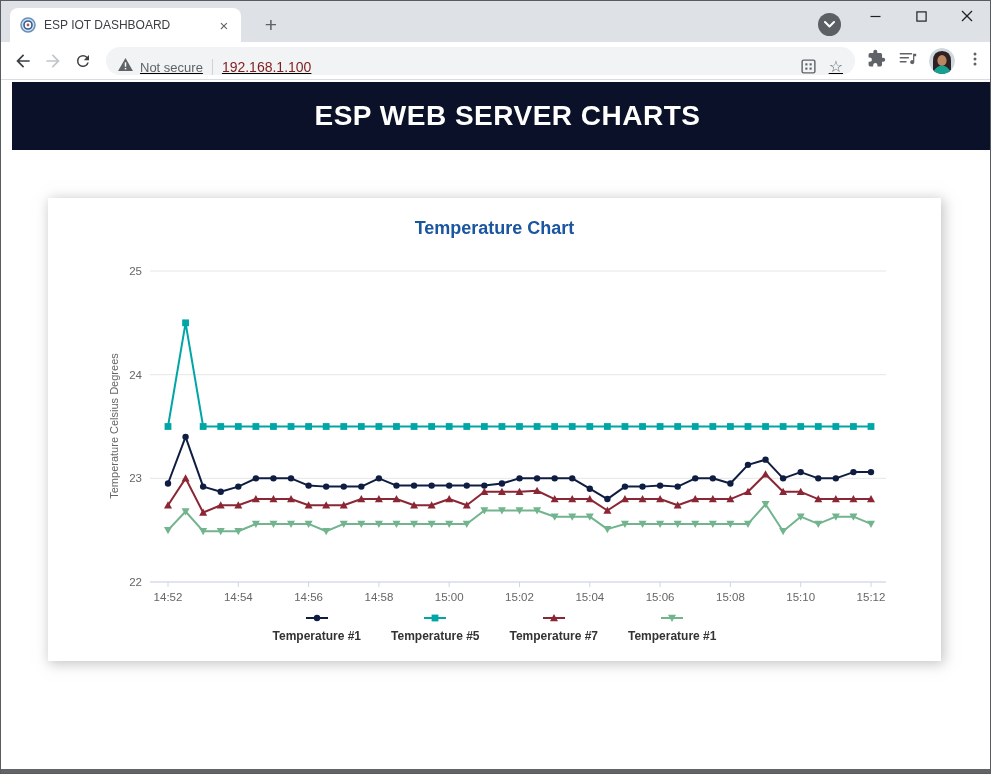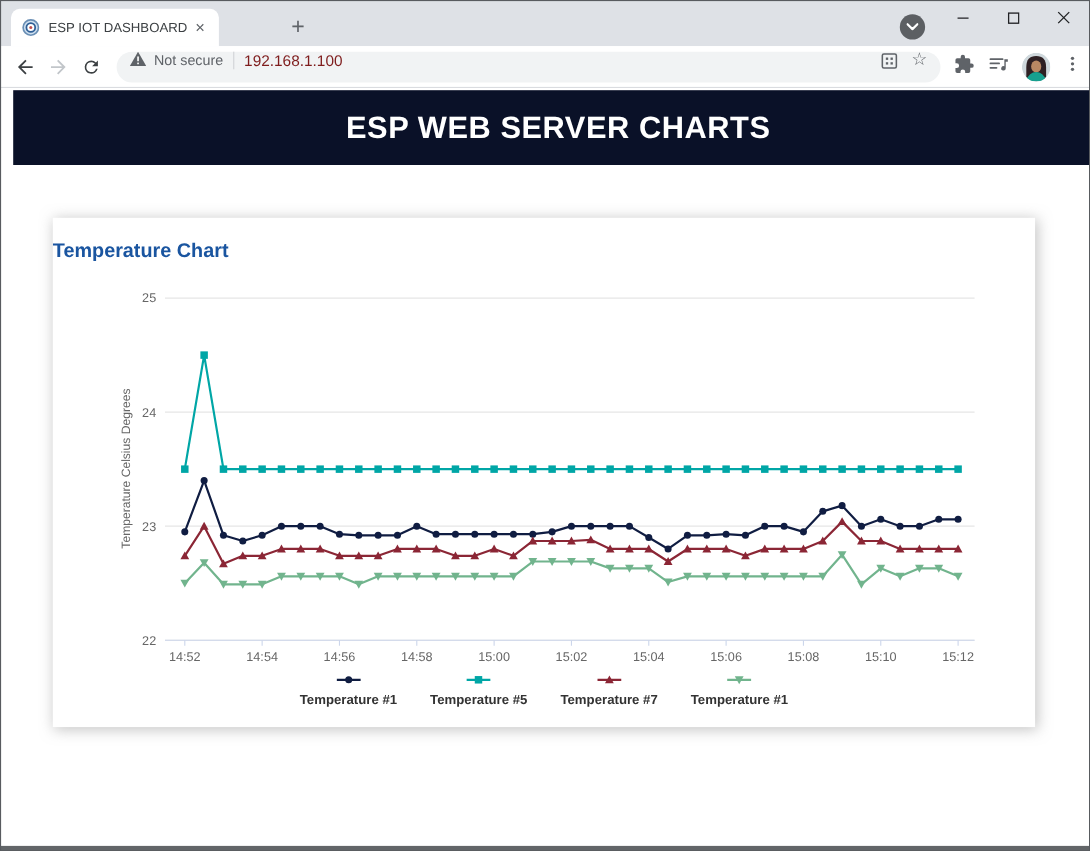--- a/index.html
+++ b/index.html
@@ -19,21 +19,21 @@
   .taskbar-strip {
     position: absolute; left: 0; right: 0; bottom: 0; height: 5px;
     background: #626568; z-index: 40;
   }
   
   .titlebar {
     position: absolute; left: 0; top: 0; width: 991px; height: 42px;
     background: #dee1e6;
   }
   .tab {
-    position: absolute; left: 10px; top: 8px; width: 189px; height: 34px;
+    position: absolute; left: 10px; top: 8px; width: 231px; height: 34px;
     background: #ffffff; border-radius: 8px 8px 0 0;
     display: flex; align-items: center; padding: 0 8px 0 10px;
   }
   .tab-favicon { width: 16px; height: 16px; flex: 0 0 16px; }
   .tab-title {
     flex: 1; font-size: 12px; color: #3c4043; margin-left: 8px;
     white-space: nowrap; overflow: hidden; text-overflow: ellipsis;
   }
   .tab-close {
     width: 18px; height: 18px; border-radius: 50%;
@@ -63,22 +63,23 @@
     position: absolute; left: 0; top: 42px; width: 991px; height: 38px;
     background: #ffffff; border-bottom: 1px solid #dadce0;
     display: flex; align-items: center; padding: 0 8px;
   }
   .nav-btn {
     width: 30px; height: 30px; display: flex;
     align-items: center; justify-content: center; cursor: pointer; flex: 0 0 auto;
   }
   .omnibox {
     flex: 1; height: 28px; background: #f1f3f4; border-radius: 14px;
-    margin: 0 8px; display: flex; align-items: flex-start; padding: 0 12px;
+    margin: 0 8px; display: flex; align-items: flex-end; padding: 0 12px;
     min-width: 0;
+    text-decoration: underline;
   }
   .omni-label { font-size: 13px; color: #5f6368; margin-left: 7px; white-space: nowrap; }
   .omni-divider { width: 1px; height: 16px; background: #d0d3d6; margin: 0 9px; }
   .omni-url { font-size: 14px; color: #7f1d1d; white-space: nowrap; }
   .omni-spacer { flex: 1; }
   .omni-icon { margin-left: 12px; display: flex; align-items: center; cursor: pointer; }
   .star-glyph { font-size: 16px; color: #5f6368; line-height: 1; }
   .toolbar-right { display: flex; align-items: center; gap: 12px; margin-left: 4px; flex: 0 0 auto; }
   .avatar { width: 26px; height: 26px; border-radius: 50%; overflow: hidden; cursor: pointer; }
   
@@ -89,21 +90,21 @@
   .page-header h1 {
     color: #ffffff; font-size: 28px; font-weight: bold; letter-spacing: 0.5px;
   }
   .chart-card {
     position: absolute; left: 48px; top: 198px; width: 893px; height: 463px;
     background: #ffffff;
     box-shadow: 2px 2px 12px 1px rgba(140,140,140,.5);
   }
   .chart-title {
     position: absolute; left: 0; top: 20px; width: 100%;
-    text-align: left; font-size: 18px; font-weight: bold; color: #1a55a0;
+    text-align: center; font-size: 18px; font-weight: bold; color: #1a55a0;
   }
   .chart-svg { position: absolute; left: 0; top: 0; }
   .chart-legend {
     position: absolute; left: 0; bottom: 18px; width: 100%;
     display: flex; justify-content: center; gap: 30px; align-items: center;
   }
   .legend-item { display: flex; align-items: center; gap: 5px; cursor: pointer; flex-direction: column; }
   .legend-label { font-size: 12px; font-weight: bold; color: #333333; }
 </style>
 </head>

